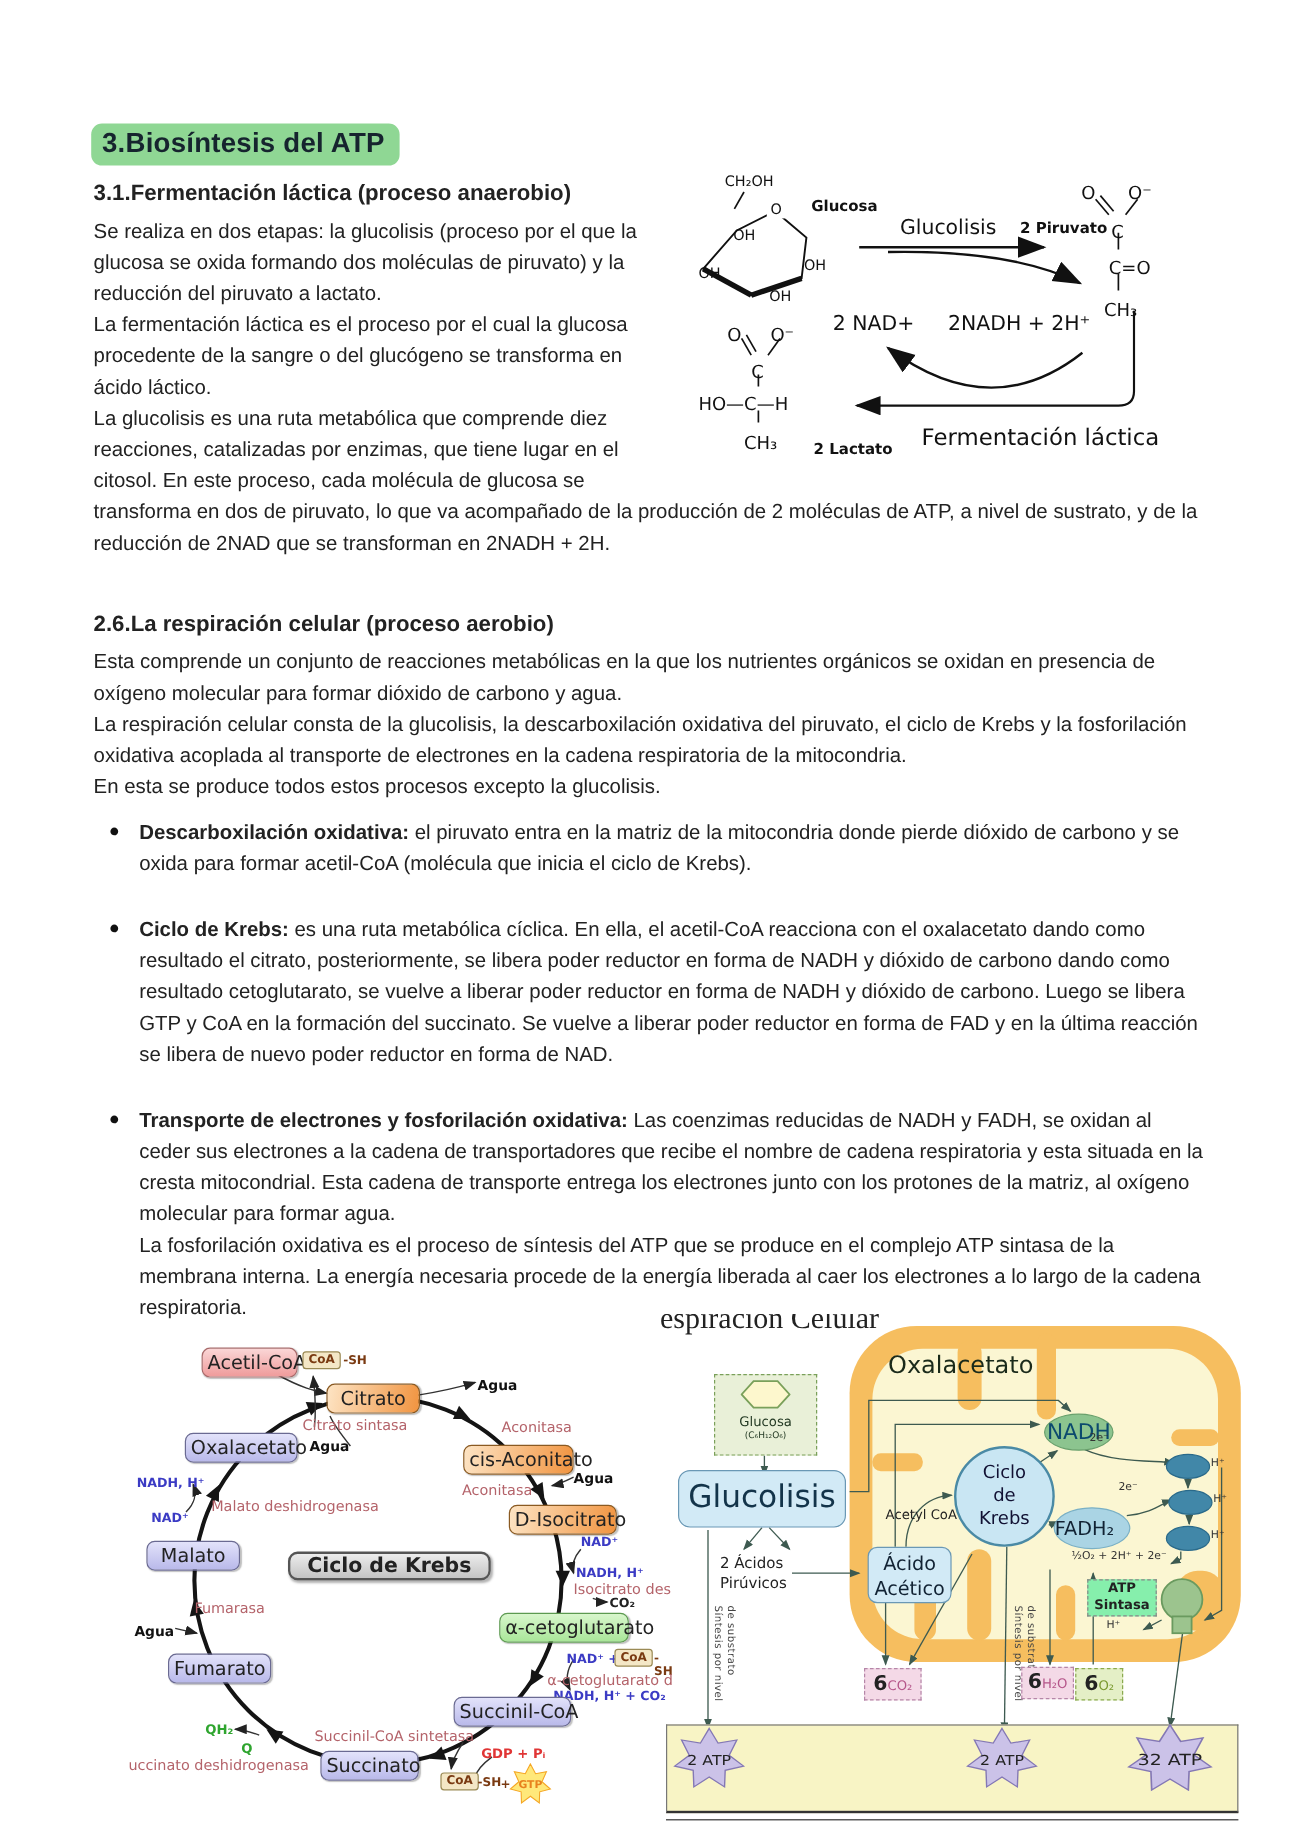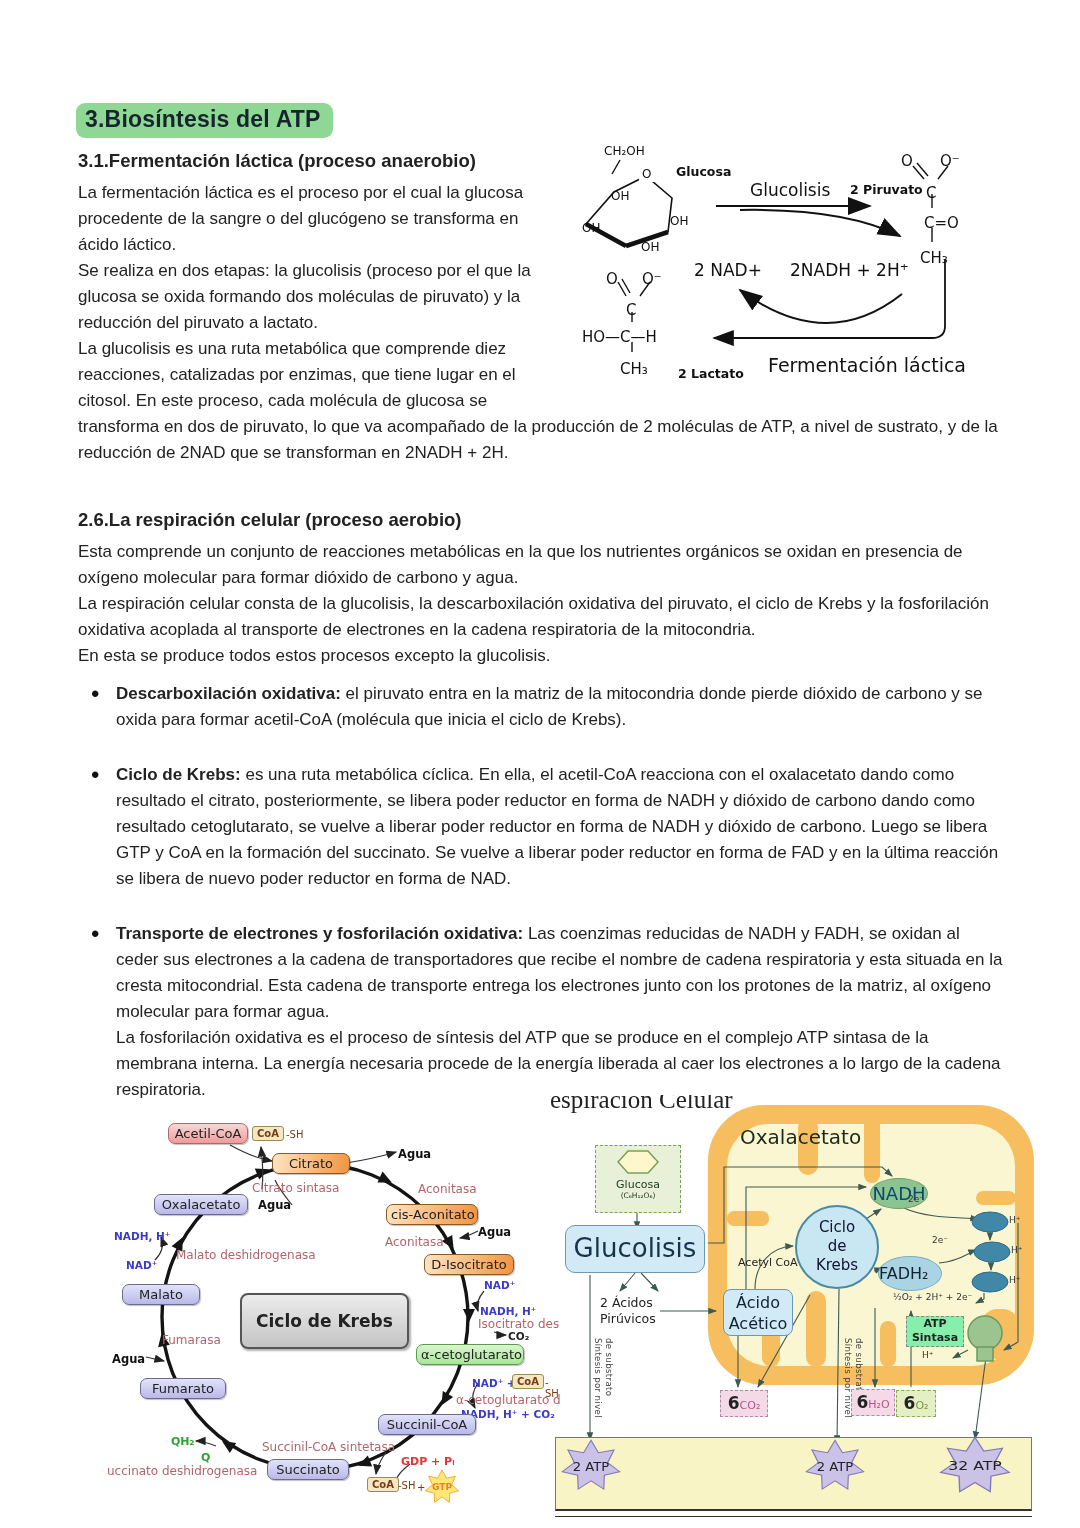--- a/index.html
+++ b/index.html
@@ -33,39 +33,39 @@
   .chem-s{font-size:12px}
   .fbold{font-size:12.5px;font-weight:bold}
   .fbig{font-size:17px}
 
   
   .krebs{left:80px;top:1095px;width:480px;height:433px;overflow:hidden;font-family:"DejaVu Sans",sans-serif}
   .resp{left:548px;top:1095px;width:487px;height:433px;overflow:hidden;font-family:"DejaVu Sans",sans-serif}
   .krebs svg.layer,.resp svg.layer{position:absolute;left:0;top:0;z-index:0}
 
   
-  .kbox{position:absolute;z-index:2;font-size:13px;text-align:center;color:#222;
+  .kbox{position:absolute;z-index:2;font-size:16px;text-align:center;color:#222;
     border:1.5px solid #70708a;border-radius:7px;padding:2px 4px;white-space:nowrap;
     box-shadow:1px 1px 1px rgba(0,0,0,.25)}
   .lav{background:linear-gradient(#e2e2fa,#b9b9ea);border-color:#6a6a92}
   .org{background:linear-gradient(100deg,#fde4c4,#f19440);border-color:#8a5a22}
   .pnk{background:linear-gradient(#fad6d6,#ef9b9b);border-color:#a86a6a}
   .grn{background:linear-gradient(#d8f6cc,#a9e699);border-color:#5c9a50}
   .kcenter{position:absolute;z-index:2;background:linear-gradient(#ececec,#c4c4c4);
-    border:2px solid #555;border-radius:8px;font-weight:bold;font-size:17px;padding:16px 14px;
+    border:2px solid #555;border-radius:8px;font-weight:bold;font-size:17px;padding:0 14px;
     box-shadow:1.5px 1.5px 2px rgba(0,0,0,.3)}
   .tanb{position:absolute;z-index:2;background:#f4e7c6;border:1.4px solid #9a8a55;border-radius:3px;
     font-size:10px;font-weight:bold;color:#7a3a12;padding:1px 4px}
   .enz{position:absolute;z-index:2;color:#b4636a;font-size:12px;white-space:nowrap}
   .kblue{position:absolute;z-index:2;color:#3b3bc4;font-size:10.5px;font-weight:bold;white-space:nowrap}
   .kred{position:absolute;z-index:2;color:#e03535;font-size:11px;font-weight:bold}
   .kgreen{position:absolute;z-index:2;color:#2fa52f;font-size:11px;font-weight:bold}
   .kbold{position:absolute;z-index:2;color:#111;font-size:11.5px;font-weight:bold}
   .kdark{position:absolute;z-index:2;color:#222;font-size:10.5px;font-weight:bold}
-  .sh{position:absolute;z-index:2;color:#7a3a12;font-size:10px;font-weight:normal}
+  .sh{position:absolute;z-index:2;color:#7a3a12;font-size:10px;font-weight:bold}
 
   
   .clip-title{position:absolute;left:2px;top:0;width:210px;height:25px;overflow:hidden;z-index:2}
   .clip-title span{display:block;margin-top:-9px;font-family:"Liberation Serif",serif;font-size:25px;color:#222}
   .glu-box{position:absolute;left:47px;top:50px;width:86px;height:68px;z-index:2;
     background:#e9f0d8;border:1.5px dashed #7aa05a;text-align:center;padding-top:3px}
   .glu-box .gl{font-size:11px;color:#243a24;line-height:12px}
   .glu-box .gf{font-size:7.5px;color:#243a24}
   .glucolisis{position:absolute;left:17px;top:130px;width:140px;height:48px;z-index:2;
     background:#d2eaf6;border:1.5px solid #6a98b5;border-radius:10px;
@@ -159,22 +159,22 @@
       <span class="lb chem" style="left:42px;top:124px">O</span>
       <span class="lb chem" style="left:78px;top:124px">O⁻</span>
       <span class="lb chem" style="left:62px;top:155px">C</span>
       <span class="lb chem" style="left:18px;top:182px">HO—C—H</span>
       <span class="lb chem" style="left:56px;top:214px">CH₃</span>
       <span class="lb fbold" style="left:114px;top:220px">2 Lactato</span>
       <span class="lb" style="left:204px;top:208px;font-size:19px">Fermentación láctica</span>
     </div>
 
     <div class="sec-h">3.1.Fermentación láctica (proceso anaerobio)</div>
+    <p class="t">Se realiza en dos etapas: la glucolisis (proceso por el que la glucosa se oxida formando dos moléculas de piruvato) y la reducción del piruvato a lactato.</p>
     <p class="t">La fermentación láctica es el proceso por el cual la glucosa procedente de la sangre o del glucógeno se transforma en ácido láctico.</p>
-    <p class="t">Se realiza en dos etapas: la glucolisis (proceso por el que la glucosa se oxida formando dos moléculas de piruvato) y la reducción del piruvato a lactato.</p>
     <p class="t">La glucolisis es una ruta metabólica que comprende diez reacciones, catalizadas por enzimas, que tiene lugar en el citosol. En este proceso, cada molécula de glucosa se transforma en dos de piruvato, lo que va acompañado de la producción de 2 moléculas de ATP, a nivel de sustrato, y de la reducción de 2NAD que se transforman en 2NADH + 2H.</p>
   </div>
 
   <div class="abs body2">
     <div class="sec-h">2.6.La respiración celular (proceso aerobio)</div>
     <p class="t">Esta comprende un conjunto de reacciones metabólicas en la que los nutrientes orgánicos se oxidan en presencia de oxígeno molecular para formar dióxido de carbono y agua.</p>
     <p class="t">La respiración celular consta de la glucolisis, la descarboxilación oxidativa del piruvato, el ciclo de Krebs y la fosforilación oxidativa acoplada al transporte de electrones en la cadena respiratoria de la mitocondria.</p>
     <p class="t">En esta se produce todos estos procesos excepto la glucolisis.</p>
     <ul class="bullets">
       <li><span class="b">Descarboxilación oxidativa:</span><span> el piruvato entra en la matriz de la mitocondria donde pierde dióxido de carbono y se oxida para formar acetil-CoA (molécula que inicia el ciclo de Krebs).</span></li>

